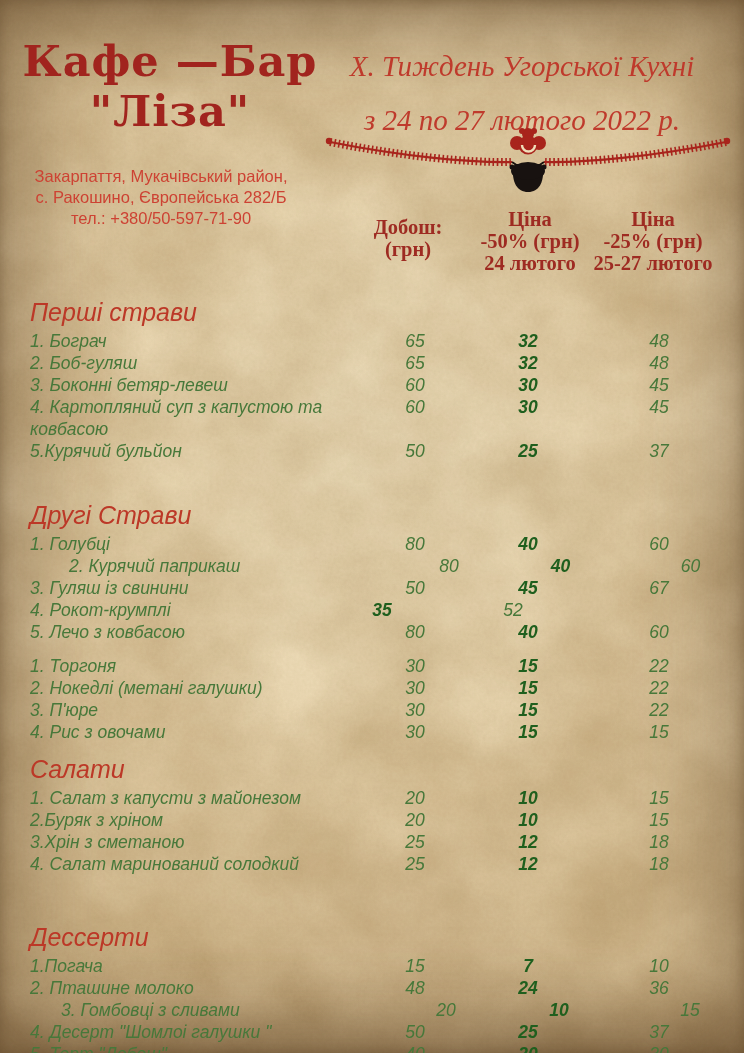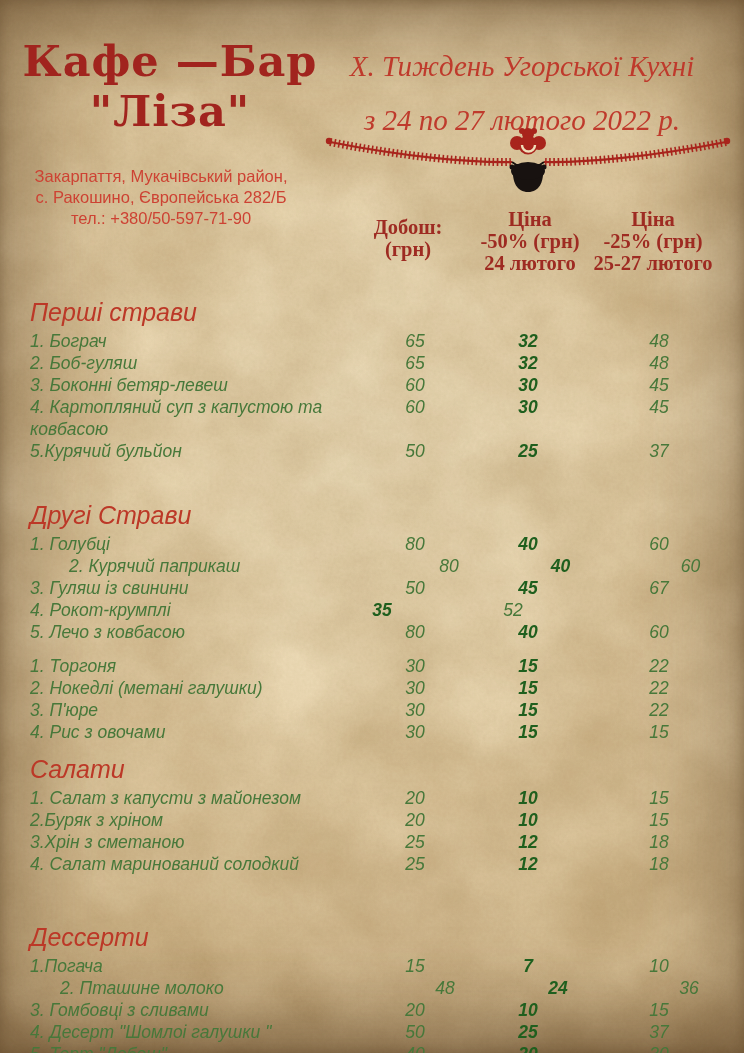--- a/index.html
+++ b/index.html
@@ -249,27 +249,27 @@
         </div>
       </section>
       <section>
         <h2 class="sec-title" style="color: rgb(188, 56, 39); margin-top: 48px;">Дессерти</h2>
         <div class="row" style="color: rgb(71, 120, 58);">
           <span class="iname">1.Погача</span>
           <span class="p p1">15</span>
           <span class="p p2" style="color: rgb(31, 95, 30);">7</span>
           <span class="p p3">10</span>
         </div>
-        <div class="row" style="color: rgb(71, 120, 58); margin-left: 30px;">
+        <div class="row" style="color: rgb(71, 120, 58);">
           <span class="iname">2. Пташине молоко</span>
           <span class="p p1">48</span>
           <span class="p p2" style="color: rgb(31, 95, 30);">24</span>
           <span class="p p3">36</span>
         </div>
-        <div class="row" style="color: rgb(71, 120, 58);">
+        <div class="row" style="color: rgb(71, 120, 58); justify-content: flex-end;">
           <span class="iname">3. Гомбовці з сливами</span>
           <span class="p p1">20</span>
           <span class="p p2" style="color: rgb(31, 95, 30);">10</span>
           <span class="p p3">15</span>
         </div>
         <div class="row" style="color: rgb(71, 120, 58);">
           <span class="iname">4. Десерт  "Шомлоі галушки "</span>
           <span class="p p1">50</span>
           <span class="p p2" style="color: rgb(31, 95, 30);">25</span>
           <span class="p p3">37</span>

